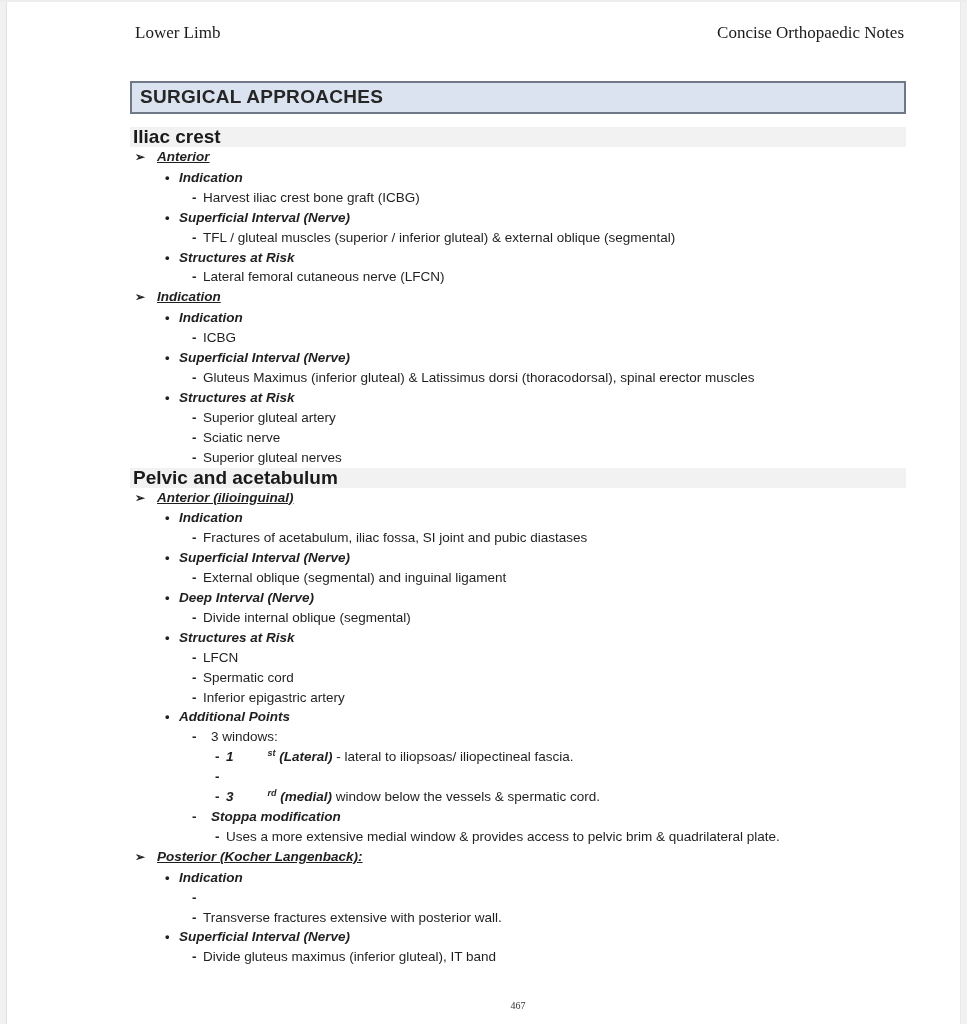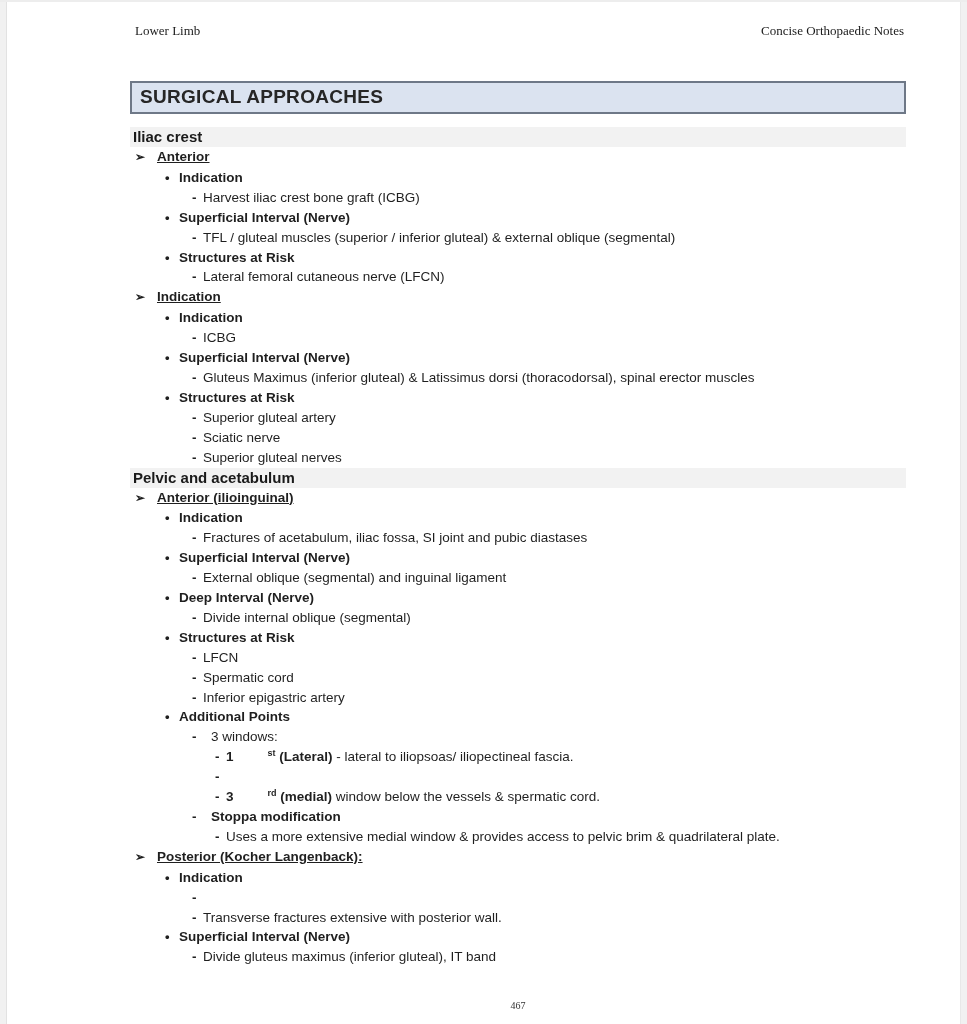--- a/index.html
+++ b/index.html
@@ -18,52 +18,52 @@
     position:absolute; left:960px; top:0; width:7px; height:1024px;
     background:var(--edge-bg,#f1f1f1); border-left:1px solid #e8e8e8;
   }
   .edge-top {
     position:absolute; left:0; top:0; width:967px; height:2px;
     background:#ededed;
   }
   .header {
     position:absolute; top:23px; left:130px; width:776px;
     display:flex; justify-content:space-between; align-items:baseline;
-    font-family:"Liberation Serif", serif; font-size:13px; color:#1a1a1a;
+    font-family:"Liberation Serif", serif; font-size:17px; color:#1a1a1a;
     padding:0 2px 0 5px;
   }
   .title-box {
     position:absolute; top:81px; left:130px; width:776px;
     border:2px solid var(--box-border,#6e7887);
     background:var(--box-bg,#dbe3f0);
     padding:3px 8px 4px 8px;
     font-weight:bold; font-size:19px; color:#262626; letter-spacing:0.3px;
   }
   .lines { position:absolute; top:127px; left:130px; width:776px; }
   .bar {
     background:var(--bar-bg,#f2f2f2);
-    font-weight:bold; font-size:15px; line-height:20px;
+    font-weight:bold; font-size:19px; line-height:20px;
     padding-left:3px; color:#1a1a1a;
   }
   .line {
     display:flex; align-items:baseline;
     font-size:13.5px; line-height:19.9px; color:#1f1f1f;
   }
   .line .bullet { flex:none; font-weight:bold; color:#1f1f1f; }
   .arrow { padding-left:5px; }
   .arrow .bullet { width:22px; font-size:12px; }
   .dot   { padding-left:35px; }
   .dot .bullet { width:14px; font-size:13px; }
   .dash  { padding-left:62px; }
   .dash .bullet { width:11px; }
   .dashw { padding-left:62px; }
   .dashw .bullet { width:19px; }
   .dash3 { padding-left:85px; }
   .dash3 .bullet { width:11px; }
-  .txt .b { font-weight:bold; }
+  .txt .b { font-weight:bold;font-style:italic; }
   .txt .u { text-decoration:underline; }
   .txt sup { font-size:9px; line-height:0; }
   .txt sup.b { font-weight:bold;margin-left:34px; }
   .footer {
     position:absolute; top:1000px; left:130px; width:776px;
     text-align:center; font-family:"Liberation Serif", serif;
     font-size:10px; color:#333333;
   }
 </style>
 </head>

